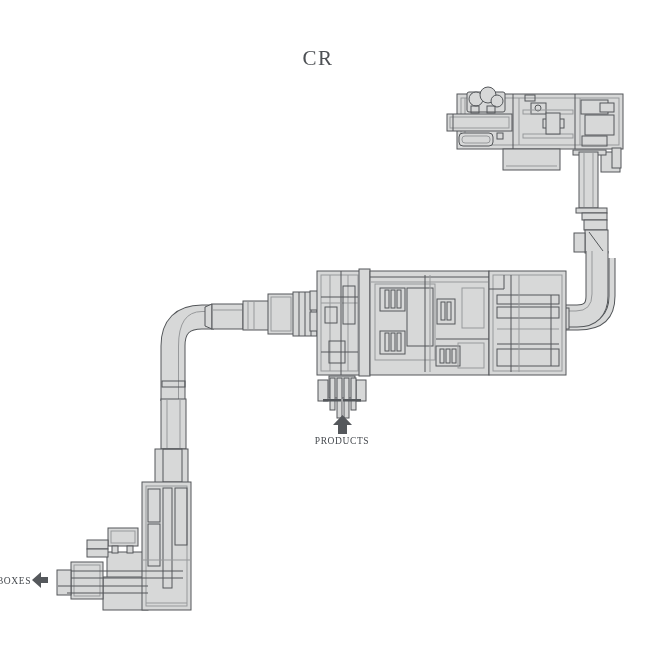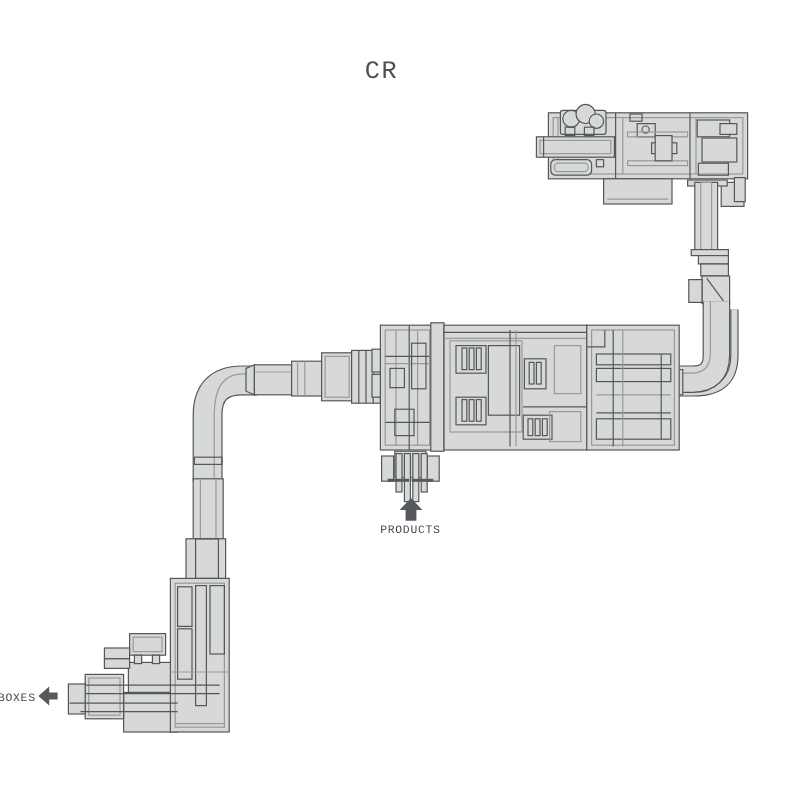--- a/index.html
+++ b/index.html
@@ -1,17 +1,17 @@
 <!DOCTYPE html>
 <html style="--c-bg: #ffffff; --c-fill: #d7d8d8; --c-stroke: #54575a; --c-stroke-light: #97999b; --c-label: #45494e; --c-title: #4d5054; --c-arrow: #55585c;"><head>
 <meta charset="utf-8">
 <style>
   html,body{margin:0;padding:0;background:var(--c-bg,#ffffff);}
   .stage{position:relative;width:665px;height:665px;background:var(--c-bg,#ffffff);overflow:hidden;
-         font-family:Liberation Mono, monospace;}
+         font-family:Liberation Serif, serif;}
   svg{display:block;}
   
   .f  {fill:var(--c-fill,#d7d8d8);stroke:var(--c-stroke,#54575a);stroke-width:1;}
   
   .o  {fill:none;stroke:var(--c-stroke,#54575a);stroke-width:1;}
   
   .ol {fill:none;stroke:var(--c-stroke-light,#97999b);stroke-width:1;}
   
   .so {fill:none;stroke:var(--c-stroke,#54575a);}
   .sg {fill:none;stroke:var(--c-fill,#d7d8d8);}

